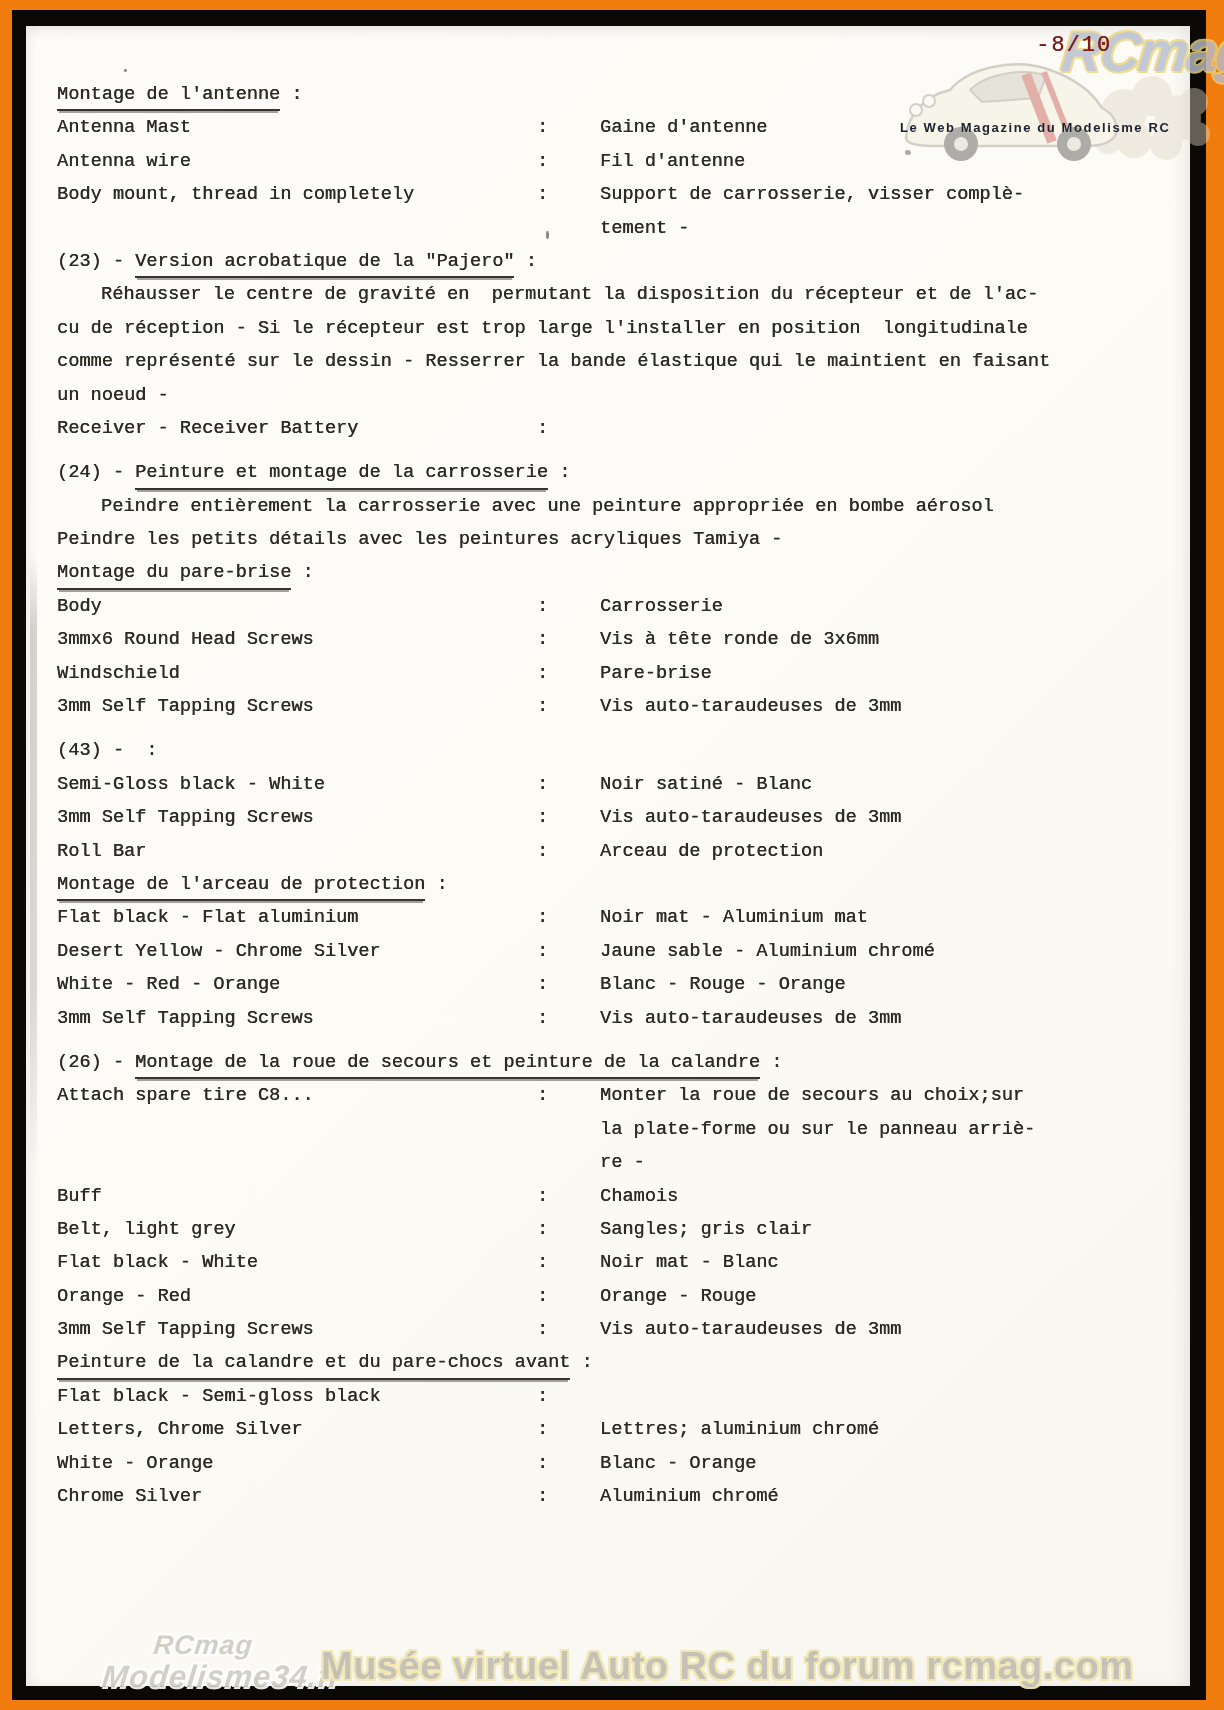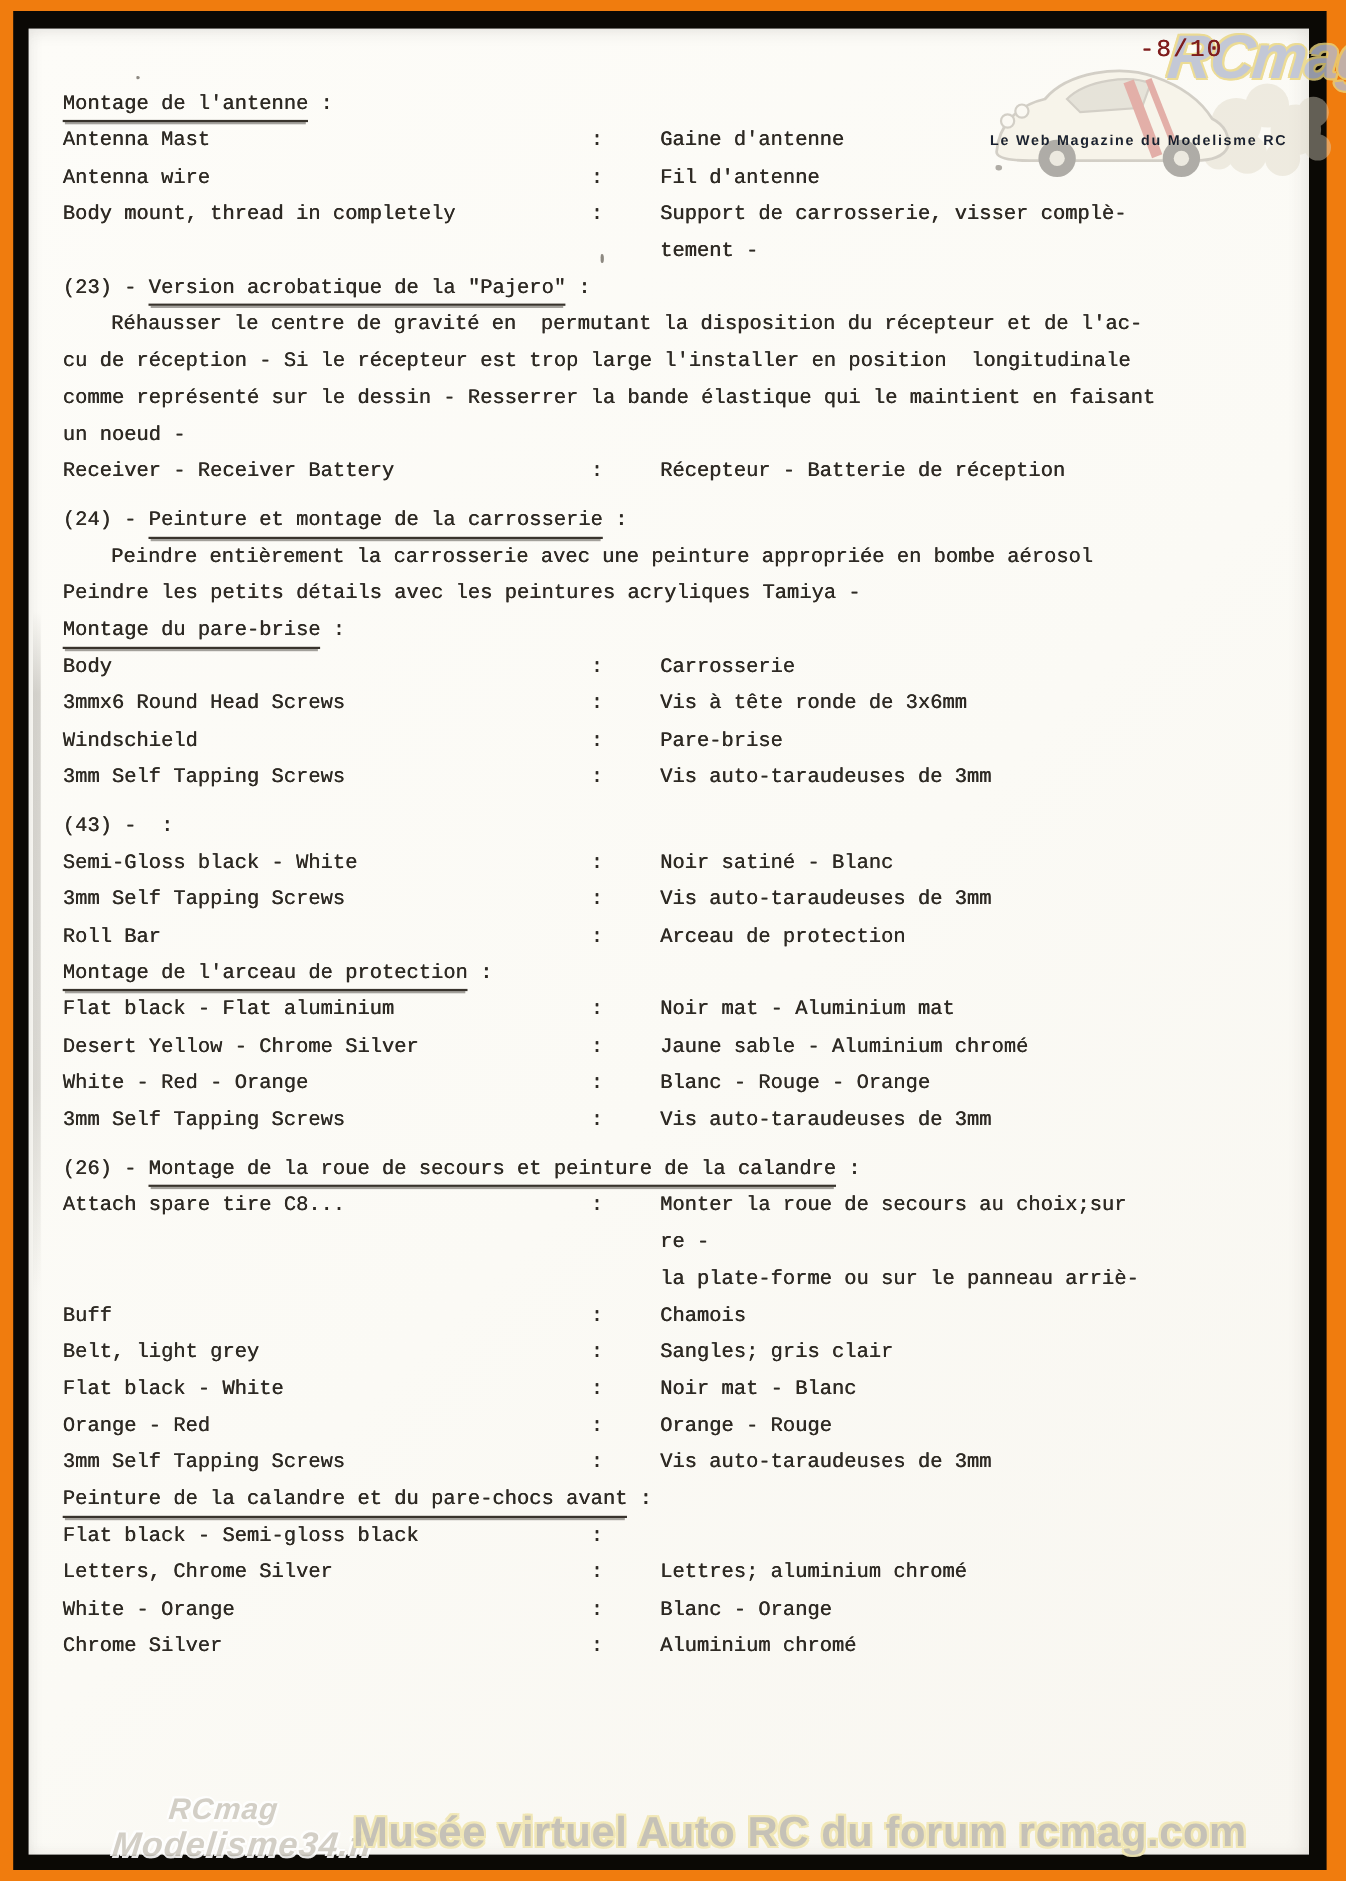--- a/index.html
+++ b/index.html
@@ -98,21 +98,21 @@
       <div class="row hrow"><span class="hpre"></span><span class="hu">Montage de l'antenne</span><span class="hsuf"> :</span></div>
       <div class="row"><span class="en">Antenna Mast</span><span class="sep">:</span><span class="fr">Gaine d'antenne</span></div>
       <div class="row"><span class="en">Antenna wire</span><span class="sep">:</span><span class="fr">Fil d'antenne</span></div>
       <div class="row"><span class="en">Body mount, thread in completely</span><span class="sep">:</span><span class="fr">Support de carrosserie, visser complè-</span></div>
       <div class="row"><span class="en"></span><span class="sep"></span><span class="fr">tement -</span></div>
       <div class="row hrow"><span class="hpre">(23) - </span><span class="hu">Version acrobatique de la "Pajero"</span><span class="hsuf"> :</span></div>
       <div class="row"><span class="para ind">Réhausser le centre de gravité en  permutant la disposition du récepteur et de l'ac-</span></div>
       <div class="row"><span class="para">cu de réception - Si le récepteur est trop large l'installer en position  longitudinale</span></div>
       <div class="row"><span class="para">comme représenté sur le dessin - Resserrer la bande élastique qui le maintient en faisant</span></div>
       <div class="row"><span class="para">un noeud -</span></div>
-      <div class="row"><span class="en">Receiver - Receiver Battery</span><span class="sep">:</span><span class="fr">Récepteur - Batterie de réception</span></div>
+      <div class="row"><span class="en">Receiver - Receiver Battery</span><span class="sep">:</span></div>
       <div class="gap"></div>
       <div class="row hrow"><span class="hpre">(24) - </span><span class="hu">Peinture et montage de la carrosserie</span><span class="hsuf"> :</span></div>
       <div class="row"><span class="para ind">Peindre entièrement la carrosserie avec une peinture appropriée en bombe aérosol</span></div>
       <div class="row"><span class="para">Peindre les petits détails avec les peintures acryliques Tamiya -</span></div>
       <div class="row hrow"><span class="hpre"></span><span class="hu">Montage du pare-brise</span><span class="hsuf"> :</span></div>
       <div class="row"><span class="en">Body</span><span class="sep">:</span><span class="fr">Carrosserie</span></div>
       <div class="row"><span class="en">3mmx6 Round Head Screws</span><span class="sep">:</span><span class="fr">Vis à tête ronde de 3x6mm</span></div>
       <div class="row"><span class="en">Windschield</span><span class="sep">:</span><span class="fr">Pare-brise</span></div>
       <div class="row"><span class="en">3mm Self Tapping Screws</span><span class="sep">:</span><span class="fr">Vis auto-taraudeuses de 3mm</span></div>
       <div class="gap"></div>
@@ -121,22 +121,22 @@
       <div class="row"><span class="en">3mm Self Tapping Screws</span><span class="sep">:</span><span class="fr">Vis auto-taraudeuses de 3mm</span></div>
       <div class="row"><span class="en">Roll Bar</span><span class="sep">:</span><span class="fr">Arceau de protection</span></div>
       <div class="row hrow"><span class="hpre"></span><span class="hu">Montage de l'arceau de protection</span><span class="hsuf"> :</span></div>
       <div class="row"><span class="en">Flat black - Flat aluminium</span><span class="sep">:</span><span class="fr">Noir mat - Aluminium mat</span></div>
       <div class="row"><span class="en">Desert Yellow - Chrome Silver</span><span class="sep">:</span><span class="fr">Jaune sable - Aluminium chromé</span></div>
       <div class="row"><span class="en">White - Red - Orange</span><span class="sep">:</span><span class="fr">Blanc - Rouge - Orange</span></div>
       <div class="row"><span class="en">3mm Self Tapping Screws</span><span class="sep">:</span><span class="fr">Vis auto-taraudeuses de 3mm</span></div>
       <div class="gap"></div>
       <div class="row hrow"><span class="hpre">(26) - </span><span class="hu">Montage de la roue de secours et peinture de la calandre</span><span class="hsuf"> :</span></div>
       <div class="row"><span class="en">Attach spare tire C8...</span><span class="sep">:</span><span class="fr">Monter la roue de secours au choix;sur</span></div>
+      <div class="row"><span class="en"></span><span class="sep"></span><span class="fr">la plate-forme ou sur le panneau arriè-</span></div>
       <div class="row"><span class="en"></span><span class="sep"></span><span class="fr">re -</span></div>
-      <div class="row"><span class="en"></span><span class="sep"></span><span class="fr">la plate-forme ou sur le panneau arriè-</span></div>
       <div class="row"><span class="en">Buff</span><span class="sep">:</span><span class="fr">Chamois</span></div>
       <div class="row"><span class="en">Belt, light grey</span><span class="sep">:</span><span class="fr">Sangles; gris clair</span></div>
       <div class="row"><span class="en">Flat black - White</span><span class="sep">:</span><span class="fr">Noir mat - Blanc</span></div>
       <div class="row"><span class="en">Orange - Red</span><span class="sep">:</span><span class="fr">Orange - Rouge</span></div>
       <div class="row"><span class="en">3mm Self Tapping Screws</span><span class="sep">:</span><span class="fr">Vis auto-taraudeuses de 3mm</span></div>
       <div class="row hrow"><span class="hpre"></span><span class="hu">Peinture de la calandre et du pare-chocs avant</span><span class="hsuf"> :</span></div>
       <div class="row"><span class="en">Flat black - Semi-gloss black</span><span class="sep">:</span></div>
       <div class="row"><span class="en">Letters, Chrome Silver</span><span class="sep">:</span><span class="fr">Lettres; aluminium chromé</span></div>
       <div class="row"><span class="en">White - Orange</span><span class="sep">:</span><span class="fr">Blanc - Orange</span></div>
       <div class="row"><span class="en">Chrome Silver</span><span class="sep">:</span><span class="fr">Aluminium chromé</span></div>

